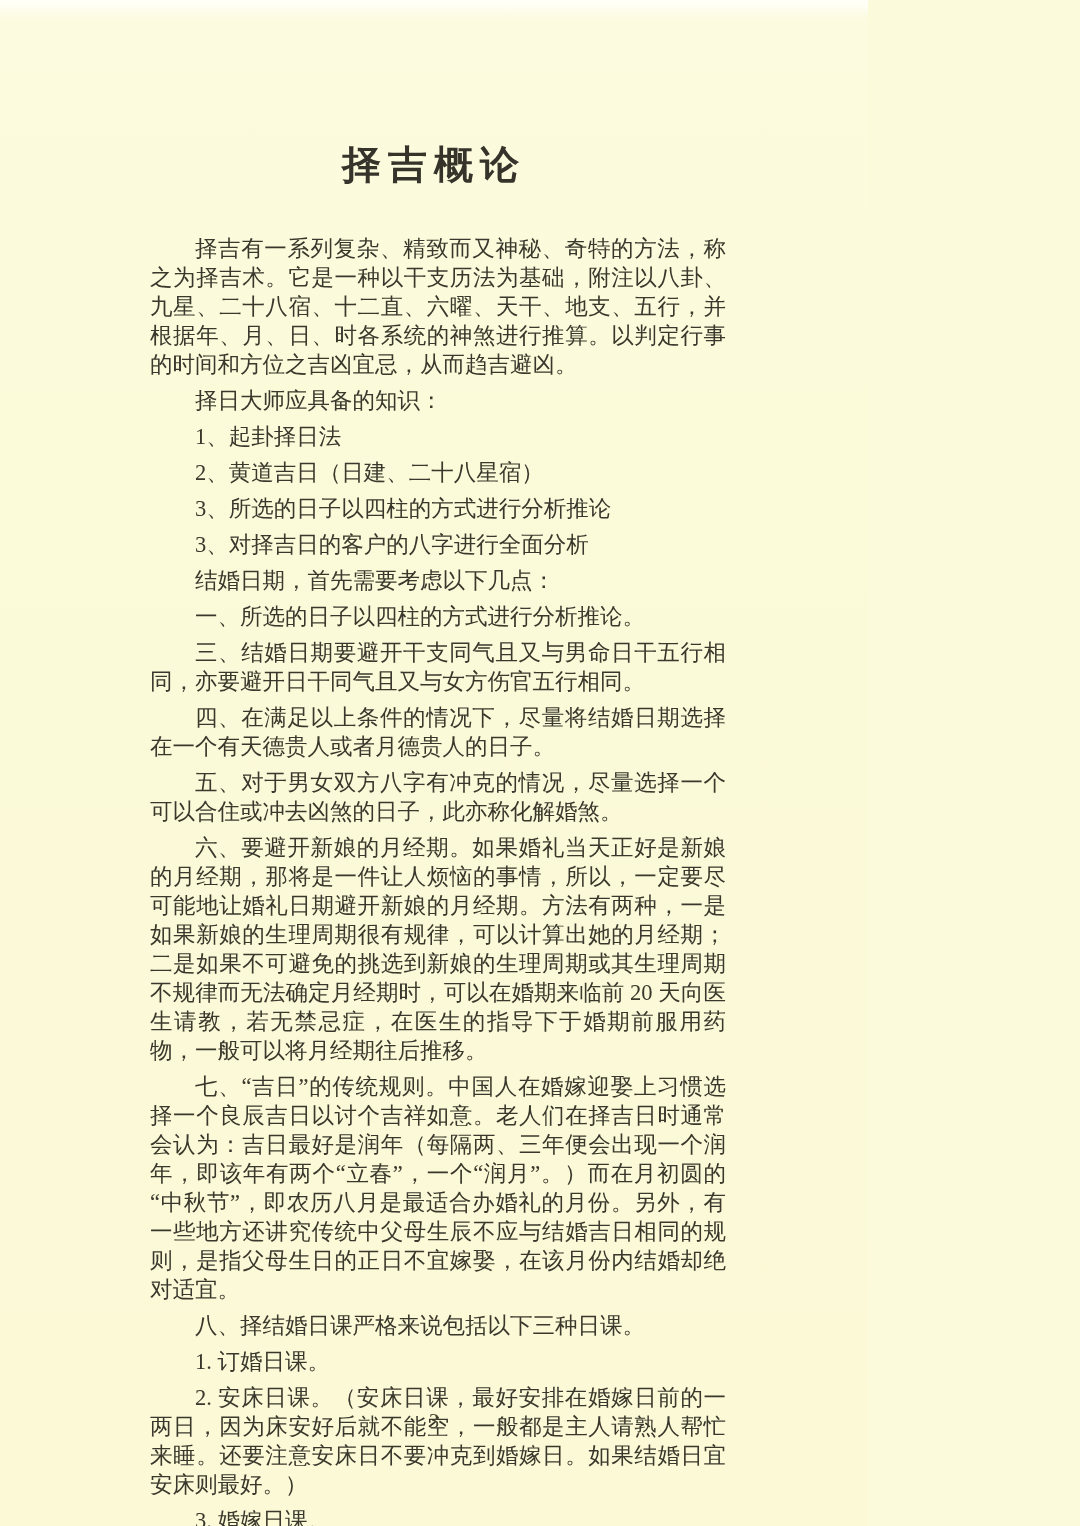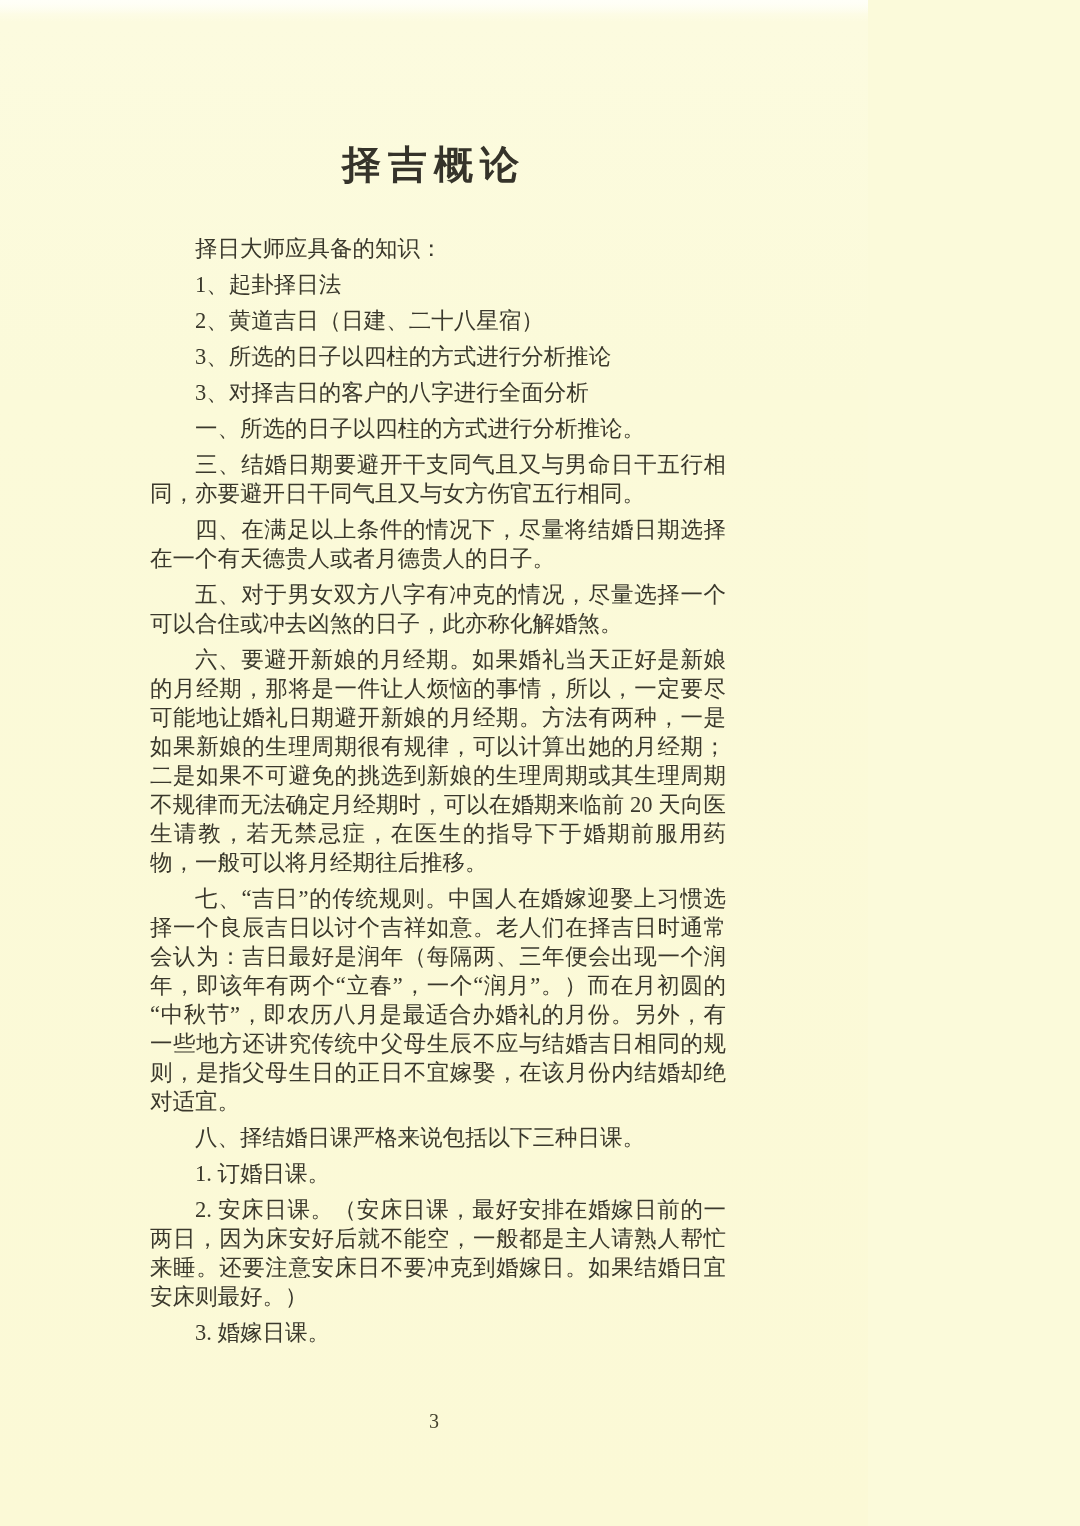--- a/index.html
+++ b/index.html
@@ -59,25 +59,27 @@
 </style>
 </head>
 <body>
 
 <div class="page">
   <div class="top-edge"></div>
 
   <h1 class="doc-title">择吉概论</h1>
 
   <div class="doc-body">
+    <p class="para">择吉有一系列复杂、精致而又神秘、奇特的方法，称之为择吉术。它是一种以干支历法为基础，附注以八卦、九星、二十八宿、十二直、六曜、天干、地支、五行，并根据年、月、日、时各系统的神煞进行推算。以判定行事的时间和方位之吉凶宜忌，从而趋吉避凶。</p>
     <p class="para">择日大师应具备的知识：</p>
     <p class="para">1、起卦择日法</p>
     <p class="para">2、黄道吉日（日建、二十八星宿）</p>
     <p class="para">3、所选的日子以四柱的方式进行分析推论</p>
     <p class="para">3、对择吉日的客户的八字进行全面分析</p>
+    <p class="para">结婚日期，首先需要考虑以下几点：</p>
     <p class="para">一、所选的日子以四柱的方式进行分析推论。</p>
     <p class="para">三、结婚日期要避开干支同气且又与男命日干五行相同，亦要避开日干同气且又与女方伤官五行相同。</p>
     <p class="para">四、在满足以上条件的情况下，尽量将结婚日期选择在一个有天德贵人或者月德贵人的日子。</p>
     <p class="para">五、对于男女双方八字有冲克的情况，尽量选择一个可以合住或冲去凶煞的日子，此亦称化解婚煞。</p>
     <p class="para">六、要避开新娘的月经期。如果婚礼当天正好是新娘的月经期，那将是一件让人烦恼的事情，所以，一定要尽可能地让婚礼日期避开新娘的月经期。方法有两种，一是如果新娘的生理周期很有规律，可以计算出她的月经期；二是如果不可避免的挑选到新娘的生理周期或其生理周期不规律而无法确定月经期时，可以在婚期来临前 20 天向医生请教，若无禁忌症，在医生的指导下于婚期前服用药物，一般可以将月经期往后推移。</p>
     <p class="para">七、“吉日”的传统规则。中国人在婚嫁迎娶上习惯选择一个良辰吉日以讨个吉祥如意。老人们在择吉日时通常会认为：吉日最好是润年（每隔两、三年便会出现一个润年，即该年有两个“立春”，一个“润月”。）而在月初圆的“中秋节”，即农历八月是最适合办婚礼的月份。另外，有一些地方还讲究传统中父母生辰不应与结婚吉日相同的规则，是指父母生日的正日不宜嫁娶，在该月份内结婚却绝对适宜。</p>
     <p class="para">八、择结婚日课严格来说包括以下三种日课。</p>
     <p class="para">1. 订婚日课。</p>
     <p class="para">2. 安床日课。（安床日课，最好安排在婚嫁日前的一两日，因为床安好后就不能空，一般都是主人请熟人帮忙来睡。还要注意安床日不要冲克到婚嫁日。如果结婚日宜安床则最好。）</p>
     <p class="para">3. 婚嫁日课。</p>

